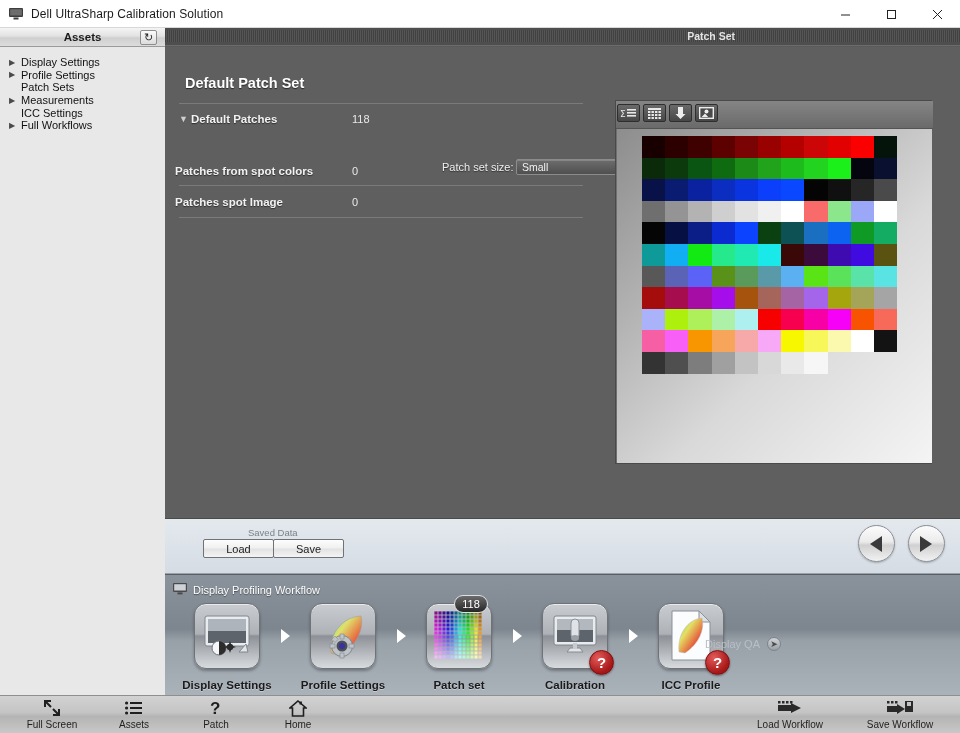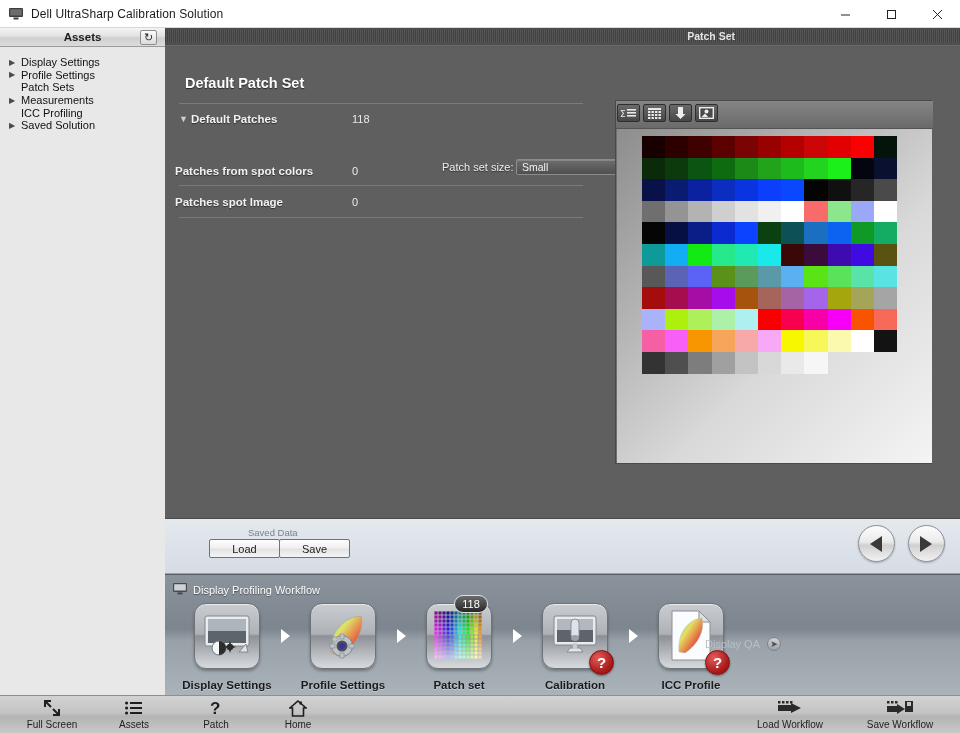--- a/index.html
+++ b/index.html
@@ -145,21 +145,21 @@
   }
   .pd-label {
     position:absolute; left:83px; top:8px; font-size:9.5px; color:#7b8288;
   }
   .pd-buttons { position:absolute; left:38px; top:20px; display:flex; }
   .pd-btn {
     width:71px; height:19px;
     background:linear-gradient(to bottom,#fdfdfd 0%,#f0f0f0 48%,#e2e2e2 52%,#f4f4f4 100%);
     border:1px solid #6f7madd; border:1px solid #6f7378; border-radius:2px;
     display:flex; align-items:center; justify-content:center;
-    font-size:11px; color:#1d1d1d;margin-left:6px;
+    font-size:11px; color:#1d1d1d;
   }
   .pd-btn + .pd-btn { margin-left:-1px; }
 
   .nav-group { position:absolute; right:13px; top:6px; display:flex; gap:8px; }
   .nav-item { width:42px; text-align:center; }
   .nav-circle {
     width:37px; height:37px; margin:0 auto; border-radius:50%;
     background:linear-gradient(to bottom,#fcfcfc 0%,#ebebeb 45%,#d0d0d0 55%,#f2f2f2 100%);
     border:1px solid #8b9097;
     display:flex; align-items:center; justify-content:center;
@@ -285,25 +285,25 @@
         <div class="tree-item">
           <span class="tree-arrow none">▶</span>
           <span class="tree-label">Patch Sets</span>
         </div>
         <div class="tree-item">
           <span class="tree-arrow">▶</span>
           <span class="tree-label">Measurements</span>
         </div>
         <div class="tree-item">
           <span class="tree-arrow none">▶</span>
-          <span class="tree-label">ICC Profiling</span>
+          <span class="tree-label">ICC Settings</span>
         </div>
         <div class="tree-item">
           <span class="tree-arrow">▶</span>
-          <span class="tree-label">Saved Solution</span>
+          <span class="tree-label">Full Workflows</span>
         </div>
       </div>
   </div>
 
   <div class="main">
 
     <div class="page-tab">
       <div class="stripes"></div>
       <span class="tabtxt">Patch Set</span>
     </div>

